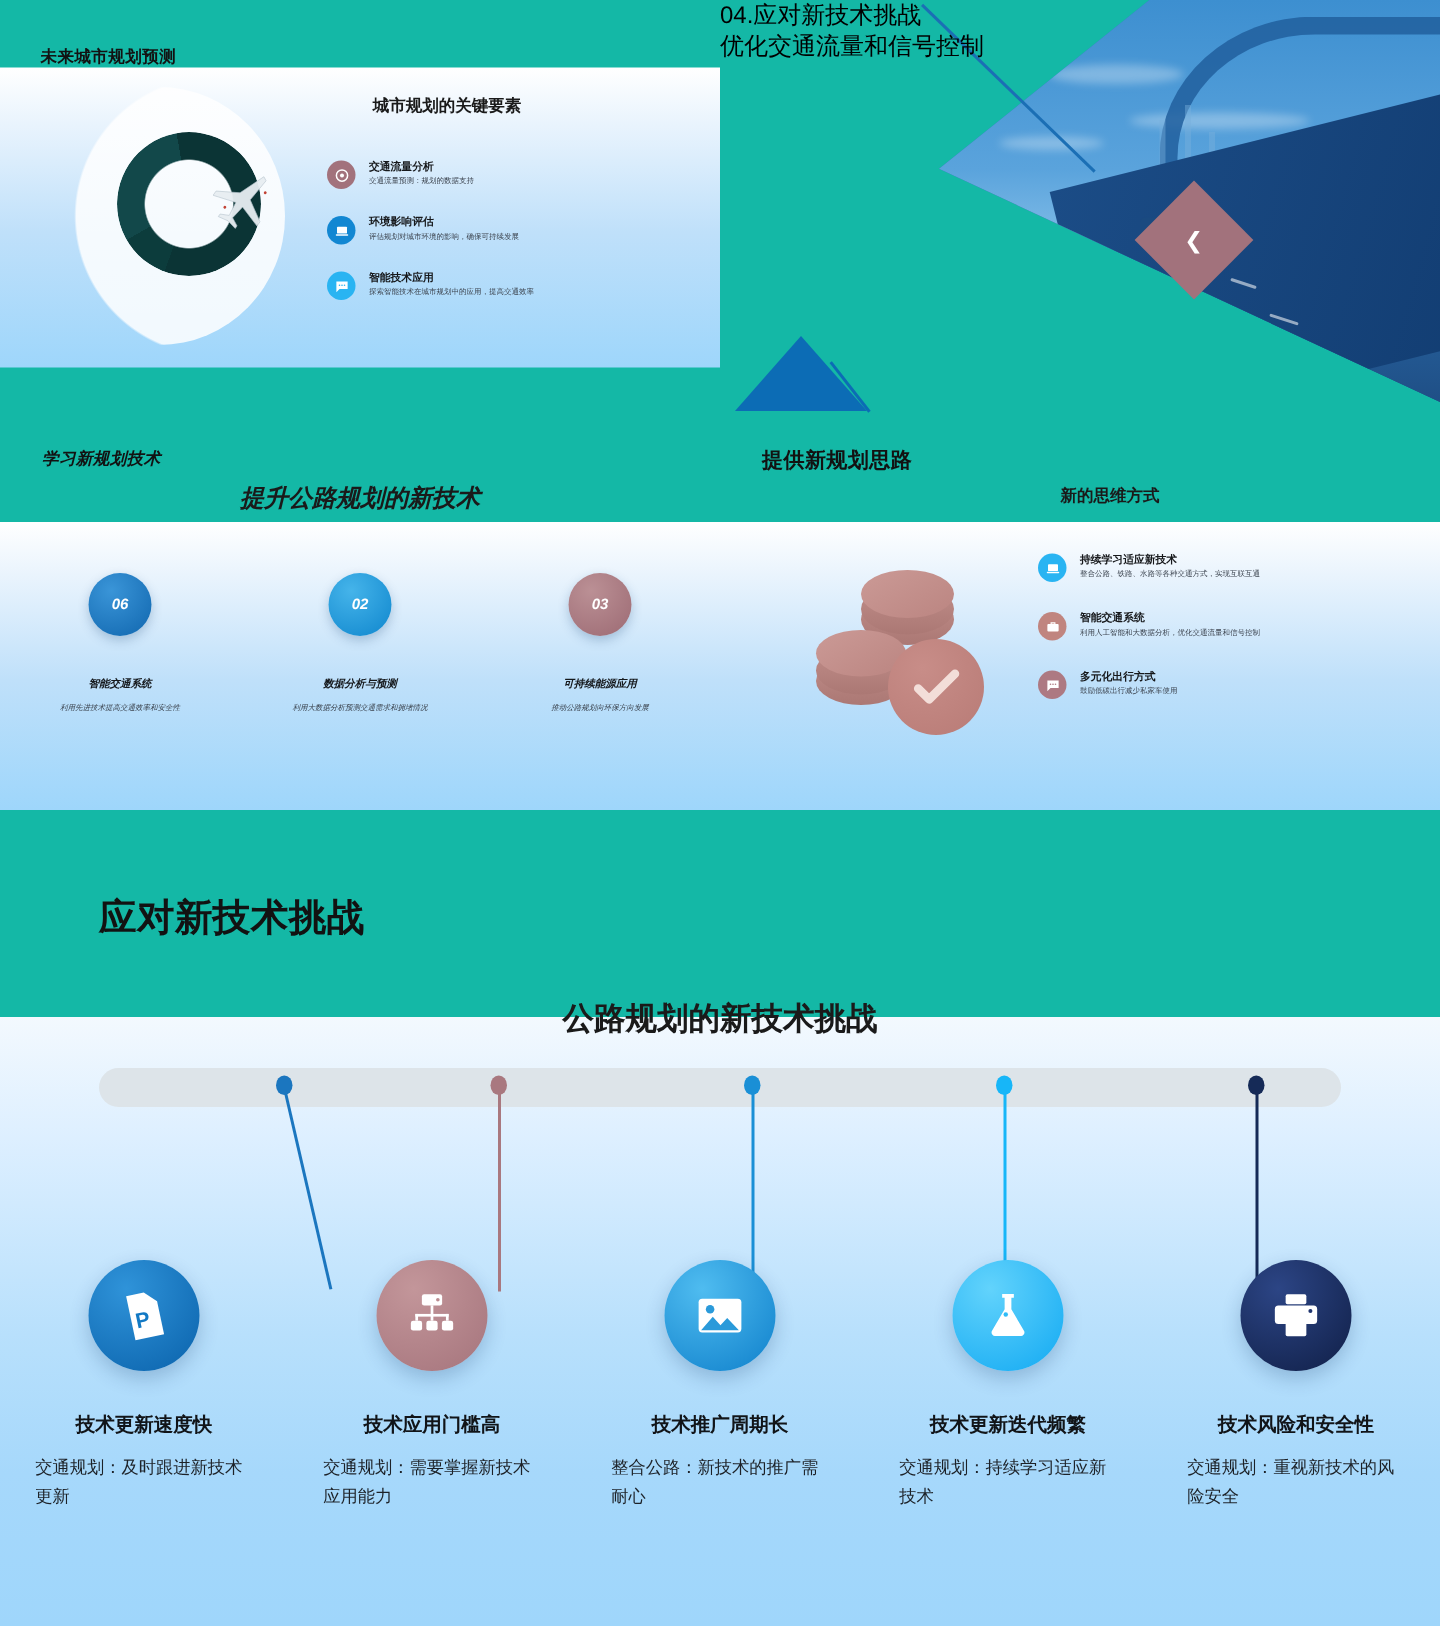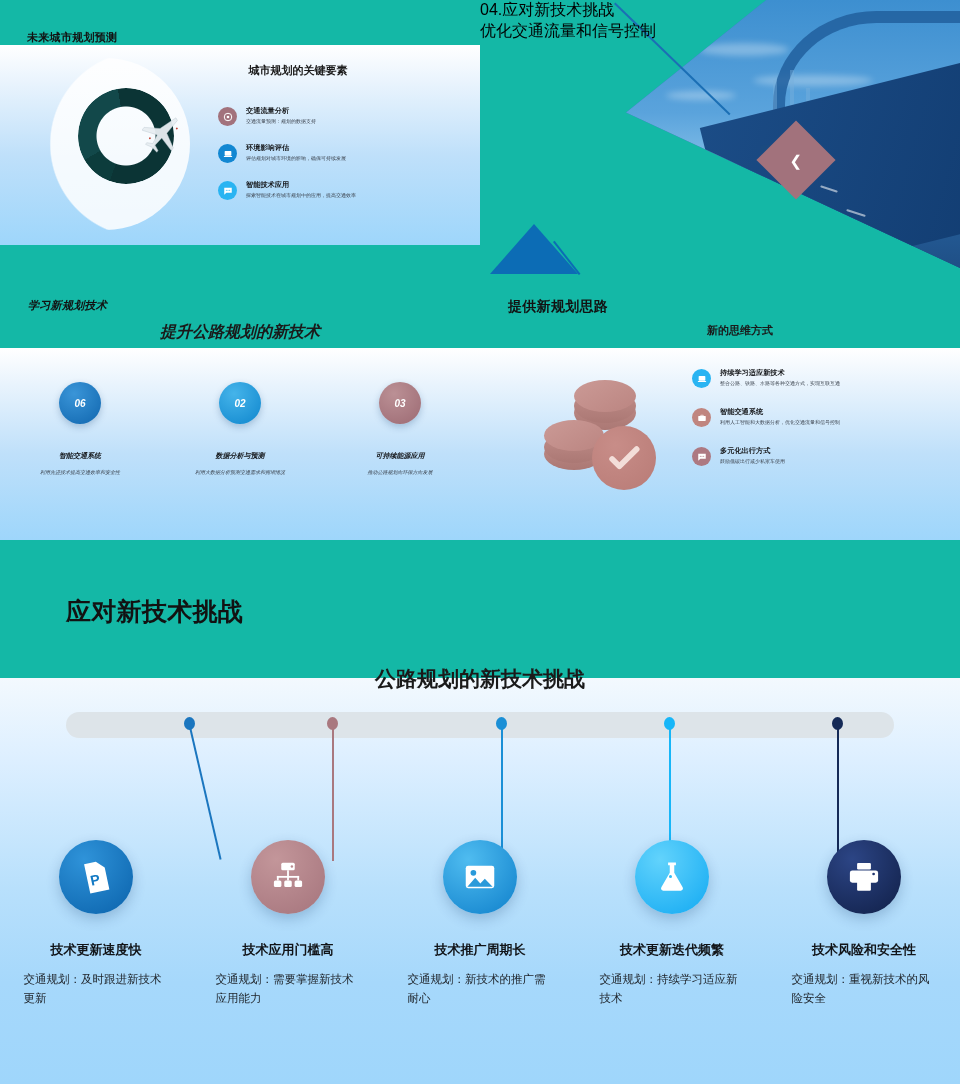--- a/index.html
+++ b/index.html
@@ -399,21 +399,21 @@
 
     <div class="card">
       <div class="card-ic" style="background:radial-gradient(circle at 34% 26%,#4fbcf0 0%,#0f80cb 100%)">
         <svg viewBox="0 0 24 24">
             <rect x="2.5" y="4.5" width="19" height="15" rx="1.6"></rect>
           <circle cx="7.6" cy="9.2" r="1.9" fill="#2a9ada"></circle>
           <path d="M3.6 18.5l5.2-6 3.4 3.8 3-3.2 5.2 5.4z" fill="#2a9ada"></path>
           </svg>
       </div>
       <div class="ct">技术推广周期长</div>
-      <div class="cd">交通规划：新技术的推广需耐心</div>
+      <div class="cd">整合公路：新技术的推广需耐心</div>
     </div>
 
     <div class="card">
       <div class="card-ic" style="background:radial-gradient(circle at 34% 26%,#62d3fc 0%,#12a9f2 100%)">
         <svg viewBox="0 0 24 24">
           <path d="M9.4 2.4h5.2v1.7h-1.1v5.1l5.6 9.6c.6 1 -.1 2.3 -1.3 2.3H6.2c-1.2 0 -1.9 -1.3 -1.3 -2.3l5.6 -9.6V4.1H9.4z"></path>
           <circle cx="11" cy="11.6" r="1" fill="#2fbcf7"></circle>
         </svg>
       </div>
       <div class="ct">技术更新迭代频繁</div>

